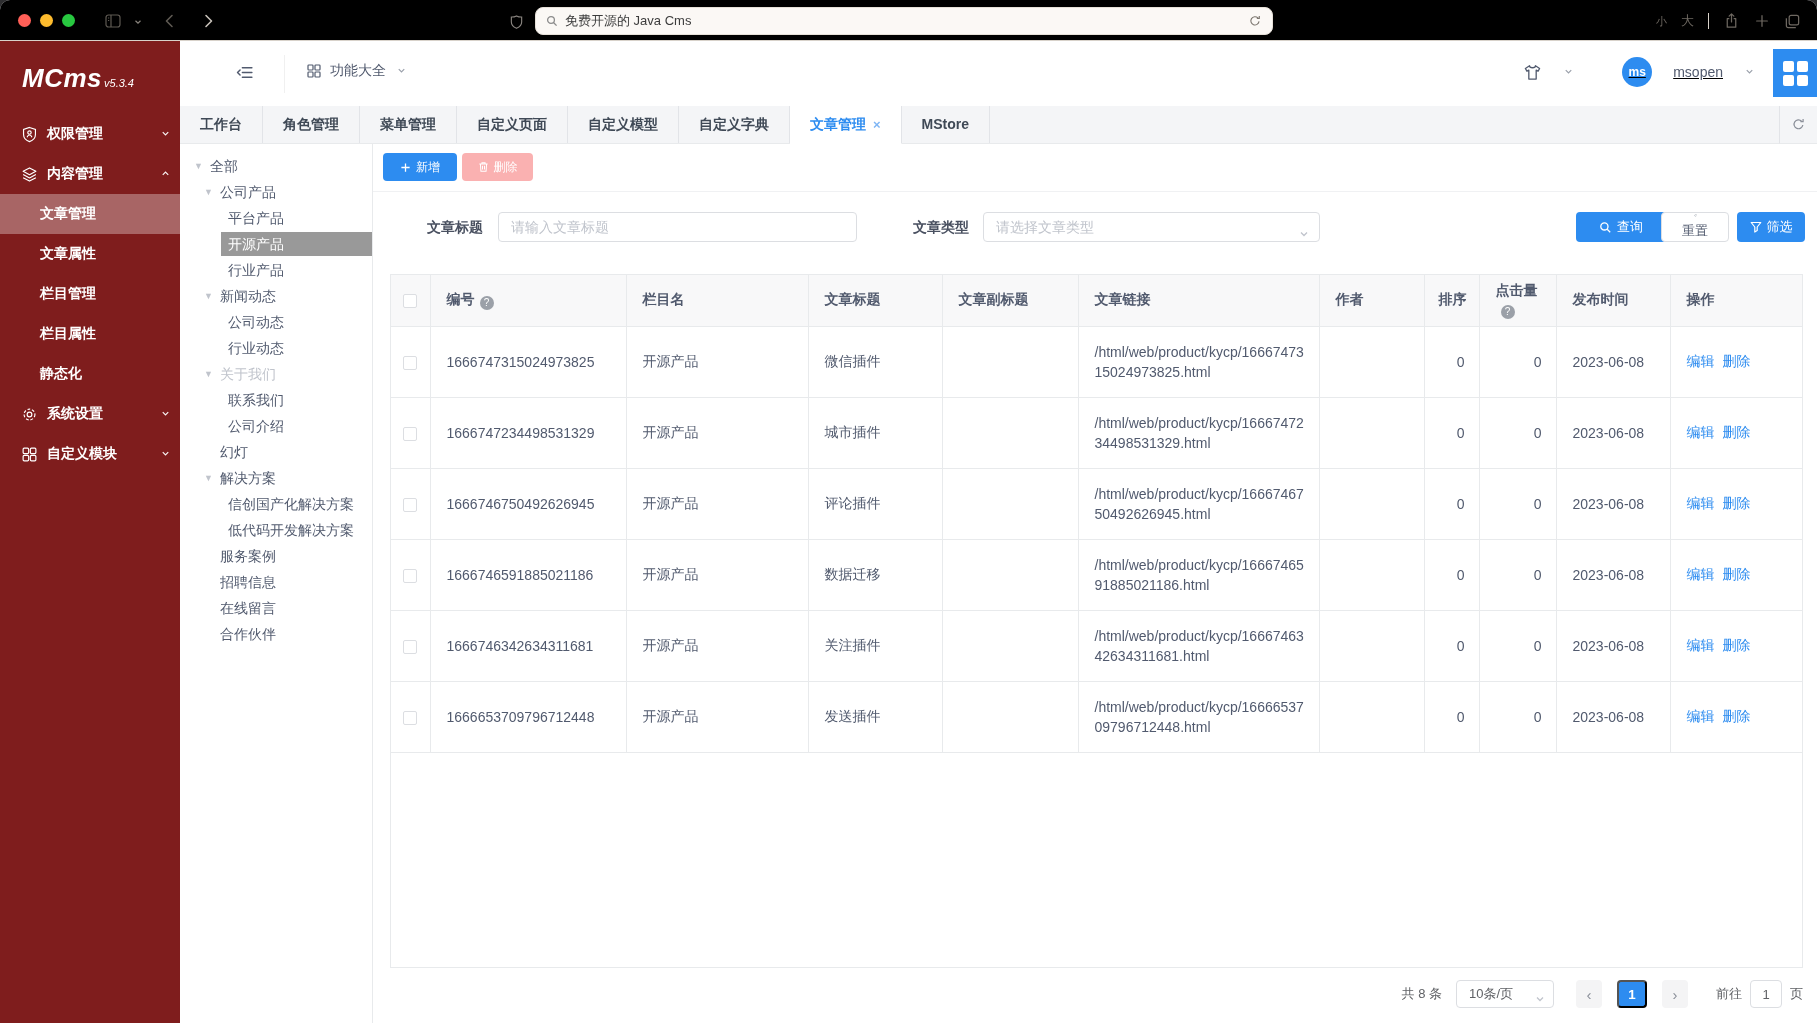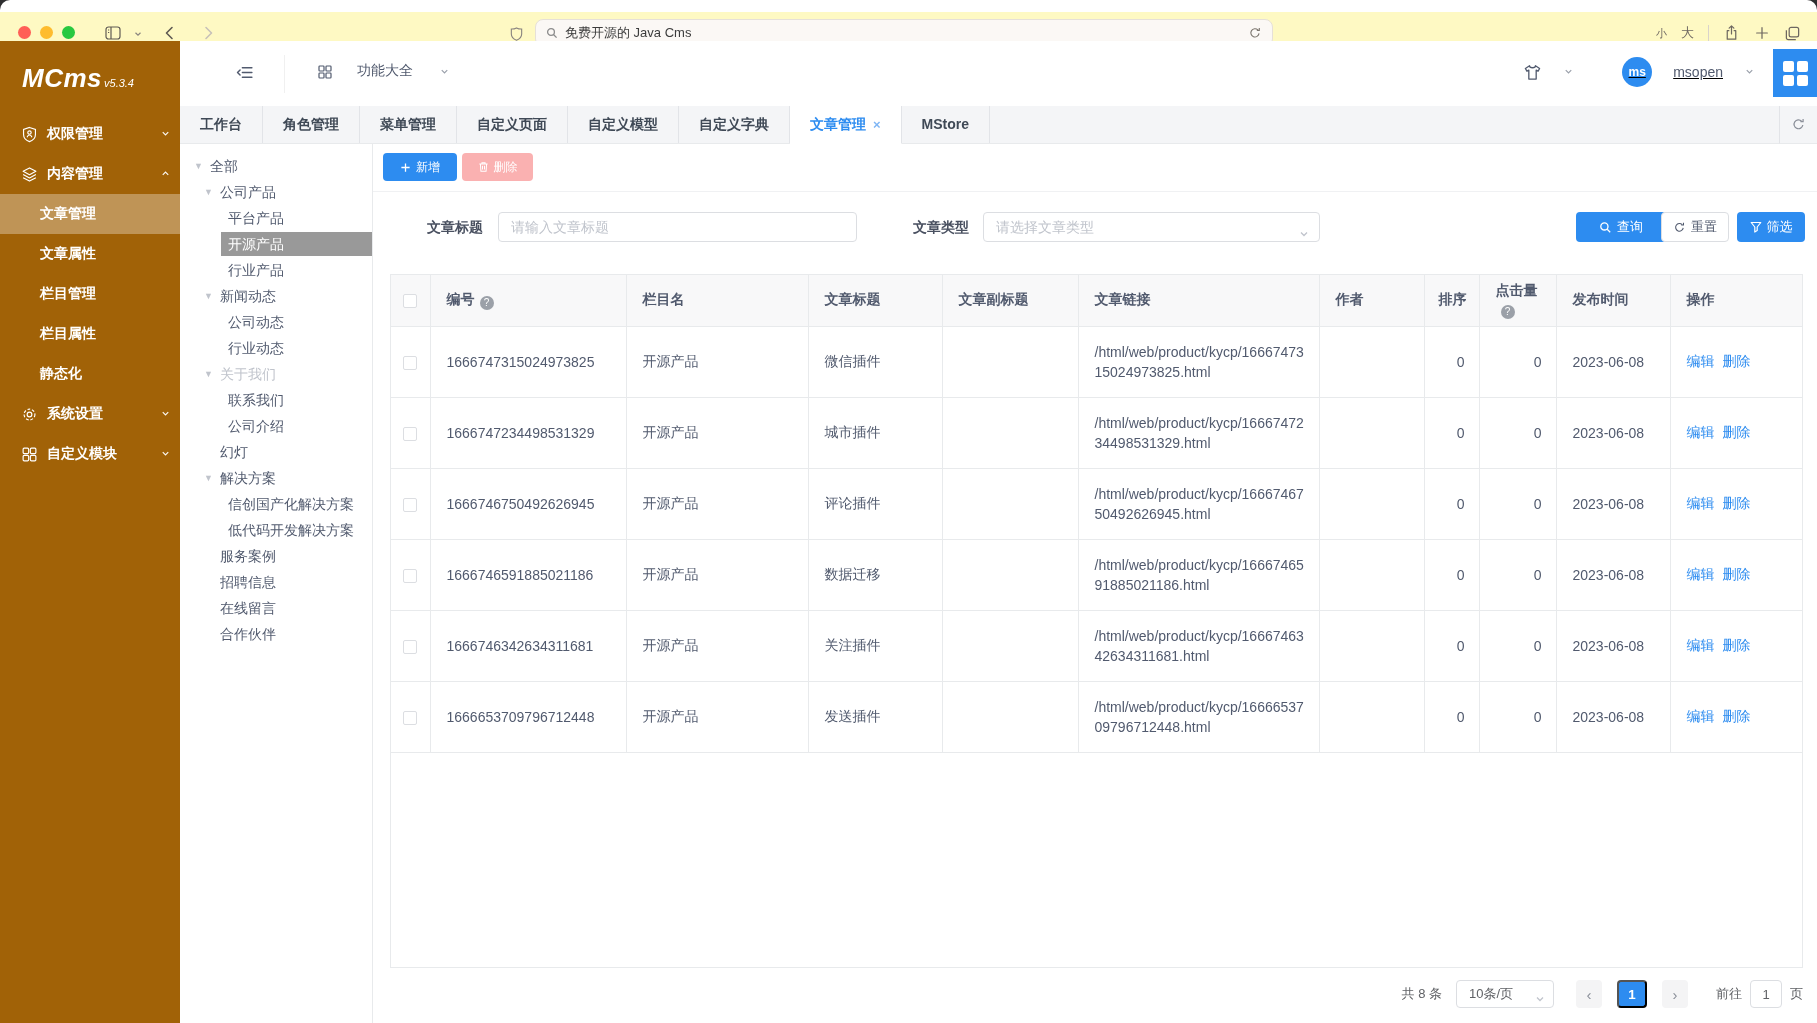--- a/index.html
+++ b/index.html
@@ -5,52 +5,52 @@
   * { box-sizing: border-box; }
   body {
     width: 1817px; height: 1023px; margin: 0;
     background: #2e2e30;
     font-family: "Liberation Sans", "DejaVu Sans", sans-serif;
     -webkit-font-smoothing: antialiased;
   }
   .window { position: absolute; inset: 0; border-radius: 10px 10px 0 0; overflow: hidden; background: #fff; }
 
   
-  .chrome { position: absolute; top: 12px; left: 0; width: 100%; height: 41px; background: #fef9c3; border-bottom: 1px solid #d8d2ca; padding-left: 10px; }
+  .chrome { position: absolute; top: 0; left: 0; width: 100%; height: 41px; background: #000000; border-bottom: 1px solid #d8d2ca; padding-left: 10px; }
   .chrome svg { display: block; }
   .traffic { position: absolute; top: 14px; left: 18px; display: flex; gap: 9px; }
   .traffic span { width: 13px; height: 13px; border-radius: 50%; display: block; }
   .tl-close { background: #ff5f57; } .tl-min { background: #febc2e; } .tl-zoom { background: #28c840; }
   .chrome-btn { position: absolute; top: 8px; width: 26px; height: 26px; display: flex; align-items: center; justify-content: center; border: none; background: transparent; padding: 0; color: #5f5a53; }
   .chrome-btn.disabled { color: #c7c1b9; }
   .win-chev { position: absolute; top: 17px; left: 133px; color: #8a857e; }
   .url-field { position: absolute; left: 535px; top: 7px; width: 738px; height: 28px; background: #fbf8f5; border: 1px solid #e6e0d8; border-radius: 8px; display: flex; align-items: center; padding: 0 10px; }
   .url-field .url-text { font-size: 13px; color: #3c3c3c; margin-left: 7px; flex: 1; }
   .chrome-right { position: absolute; right: 16px; top: 8px; display: flex; align-items: center; gap: 14px; height: 26px; }
   .txt-zoom { font-size: 13px; color: #6e6861; }
   .txt-zoom.small { font-size: 11px; }
   .v-div { width: 1px; height: 16px; background: #d9d3cb; }
 
   
-  .app-sidebar { position: absolute; left: 0; top: 41px; width: 184px; bottom: 0; background: #a16207; color: #fff; }
+  .app-sidebar { position: absolute; left: 0; top: 41px; width: 184px; bottom: 0; background: #7f1d1d; color: #fff; }
   .logo-row { padding: 22px 0 20px 22px; }
   .logo-text { font-size: 26px; font-weight: bold; font-style: italic; letter-spacing: 0.5px; }
   .logo-ver { font-size: 11px; font-style: italic; margin-left: 2px; }
   .side-item { height: 40px; display: flex; align-items: center; font-size: 14px; cursor: pointer; }
   .side-item.parent { padding-left: 21px; font-weight: bold; }
   .side-item.sub { padding-left: 40px; font-weight: bold; }
   .side-item.active { background: rgba(255,255,255,0.32); }
   .s-icon { width: 17px; height: 17px; margin-right: 9px; }
   .s-chev { margin-left: auto; margin-right: 13px; opacity: 0.95; }
 
   
   .app-header { position: absolute; left: 180px; top: 41px; right: 0; height: 65px; background: #fff; }
   .collapse-btn { position: absolute; left: 55px; top: 22px; color: #515a6e; }
   .hdr-div { position: absolute; left: 104px; top: 14px; width: 1px; height: 38px; background: #f0f0f0; }
-  .fn-menu { position: absolute; left: 137px; top: 21px; display: flex; align-items: flex-end; gap: 24px; color: #515a6e; font-size: 14px; }
+  .fn-menu { position: absolute; left: 126px; top: 21px; display: flex; align-items: center; gap: 8px; color: #515a6e; font-size: 14px; }
   .fn-menu .chev { color: #9aa0ab; margin-left: 2px; }
   .hdr-right { position: absolute; right: 62px; top: 16px; display: flex; align-items: center; gap: 21px; text-decoration: underline; }
   .avatar { width: 30px; height: 30px; border-radius: 50%; background: #2d8cf0; color: #fff; font-size: 12px; font-weight: bold; display: flex; align-items: center; justify-content: center; }
   .username { font-size: 14px; color: #515a6e; }
   .chev-sm { color: #9aa0ab; }
   .corner-app-btn { position: absolute; right: 0; top: 8px; width: 44px; height: 48px; background: #2d8cf0; border: none; display: flex; align-items: center; justify-content: center; }
   .corner-grid { display: grid; grid-template-columns: 11px 11px; grid-template-rows: 11px 11px; gap: 3px; }
   .corner-grid i { background: #fff; border-radius: 2px; display: block; }
 
   
@@ -87,21 +87,21 @@
   .filter-row { position: absolute; left: 0; right: 0; top: 68px; height: 30px; }
   .f-label { position: absolute; top: 0; line-height: 30px; font-size: 14px; font-weight: bold; color: #495060; }
   .f-label.l1 { left: 54px; }
   .f-label.l2 { left: 540px; }
   .f-input { position: absolute; left: 125px; top: 0; width: 359px; height: 30px; border: 1px solid #dcdee2; border-radius: 4px; padding: 0 12px; font-size: 14px; color: #515a6e; font-family: inherit; outline: none; background: #fff; }
   .f-input::placeholder { color: #c0c4cc; }
   .f-select { position: absolute; left: 610px; top: 0; width: 337px; height: 30px; border: 1px solid #dcdee2; border-radius: 4px; padding: 0 26px 0 12px; font-size: 14px; color: #c0c4cc; line-height: 28px; background: #fff; cursor: pointer; }
   .f-select .sel-chev { position: absolute; right: 9px; top: 8px; color: #c0c4cc; }
   .f-btn { position: absolute; top: 0; height: 30px; }
   .btn-query { left: 1203px; width: 90px; background: #2d8cf0; color: #fff; font-size: 13px; }
-  .btn-reset { left: 1288px; width: 68px; background: #fff; color: #515a6e; border: 1px solid #dcdee2; font-size: 13px; }
+  .btn-reset { left: 1288px; width: 68px; background: #fff; color: #515a6e; border: 1px solid #dcdee2; font-size: 13px; flex-direction: column; }
   .btn-filter { left: 1364px; width: 68px; background: #2d8cf0; color: #fff; font-size: 13px; }
 
   
   .table-wrap { position: absolute; left: 17px; top: 130px; width: 1413px; height: 694px; border: 1px solid #e8eaec; }
   table { border-collapse: collapse; table-layout: fixed; width: 1411px; font-size: 14px; color: #515a6e; }
   th, td { border-right: 1px solid #e8eaec; border-bottom: 1px solid #e8eaec; padding: 0 0 0 16px; text-align: left; font-weight: normal; overflow: hidden; }
   th:last-child, td:last-child { border-right: none; }
   thead tr { height: 51px; background: #f8f8f9; }
   thead th { font-weight: bold; color: #515a6e; }
   tbody tr { height: 71px; background: #fff; }

